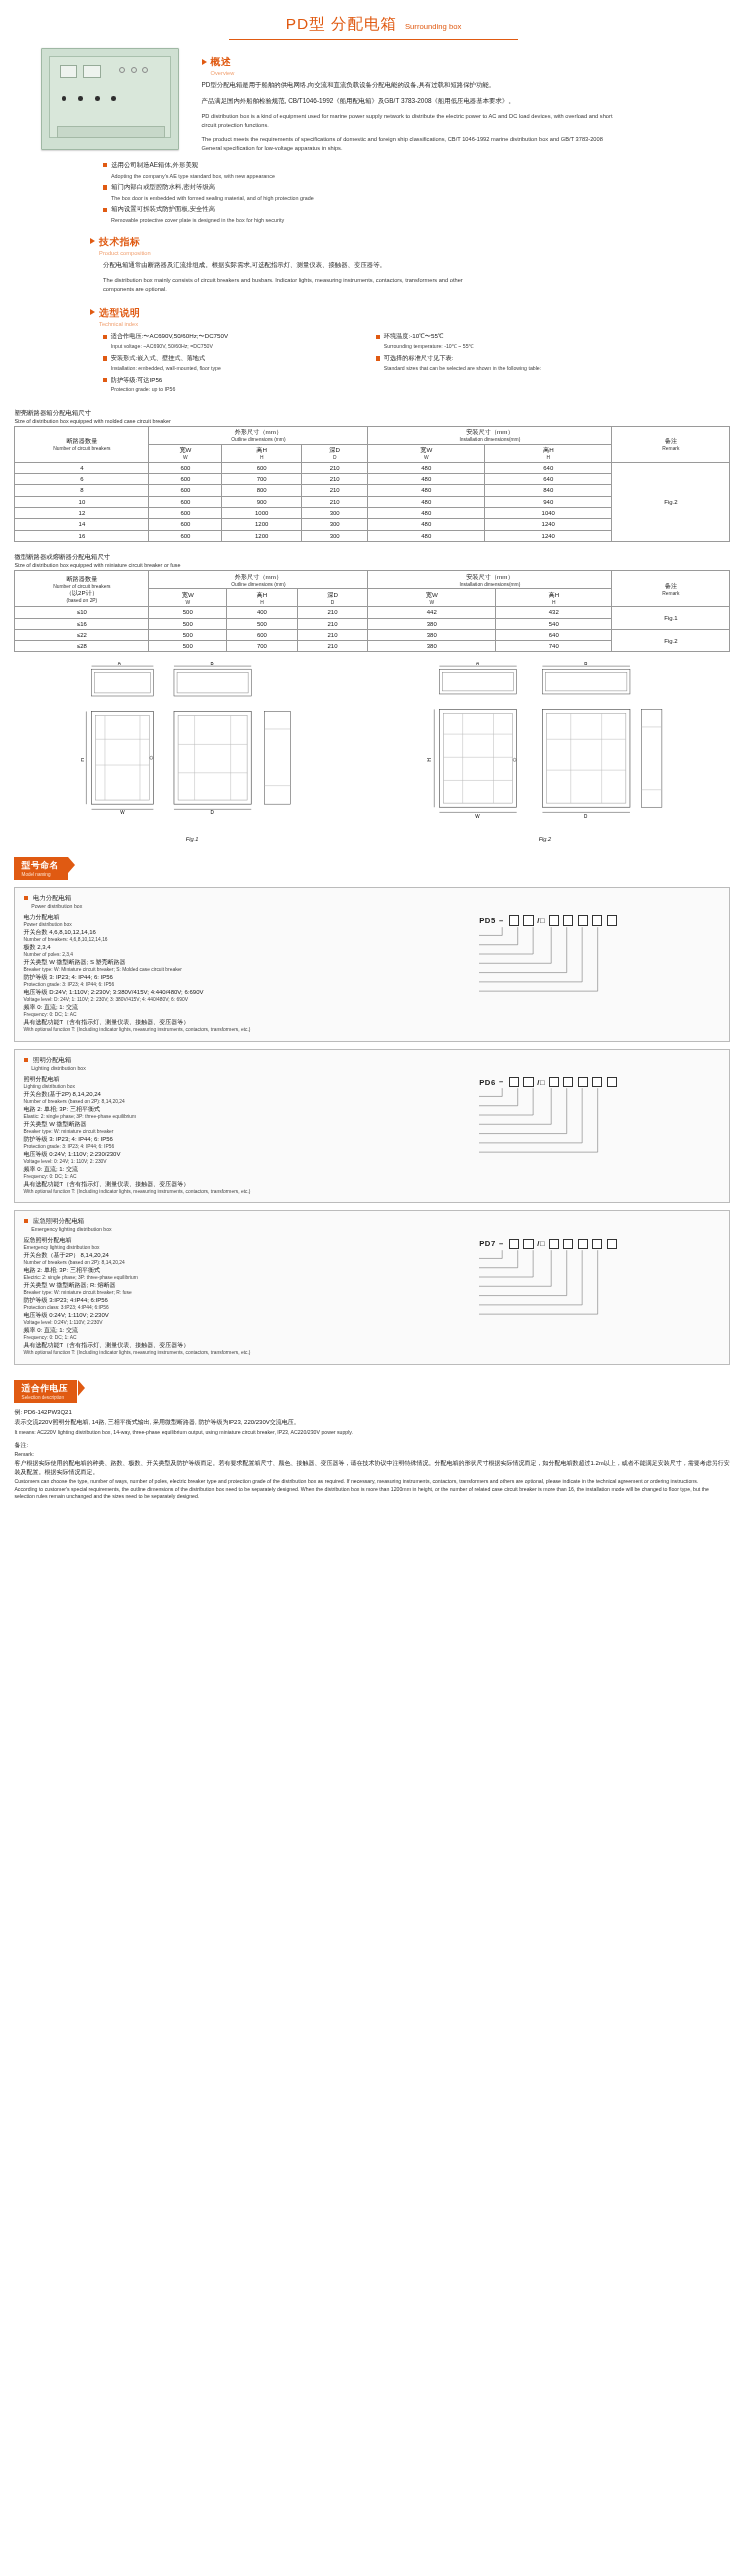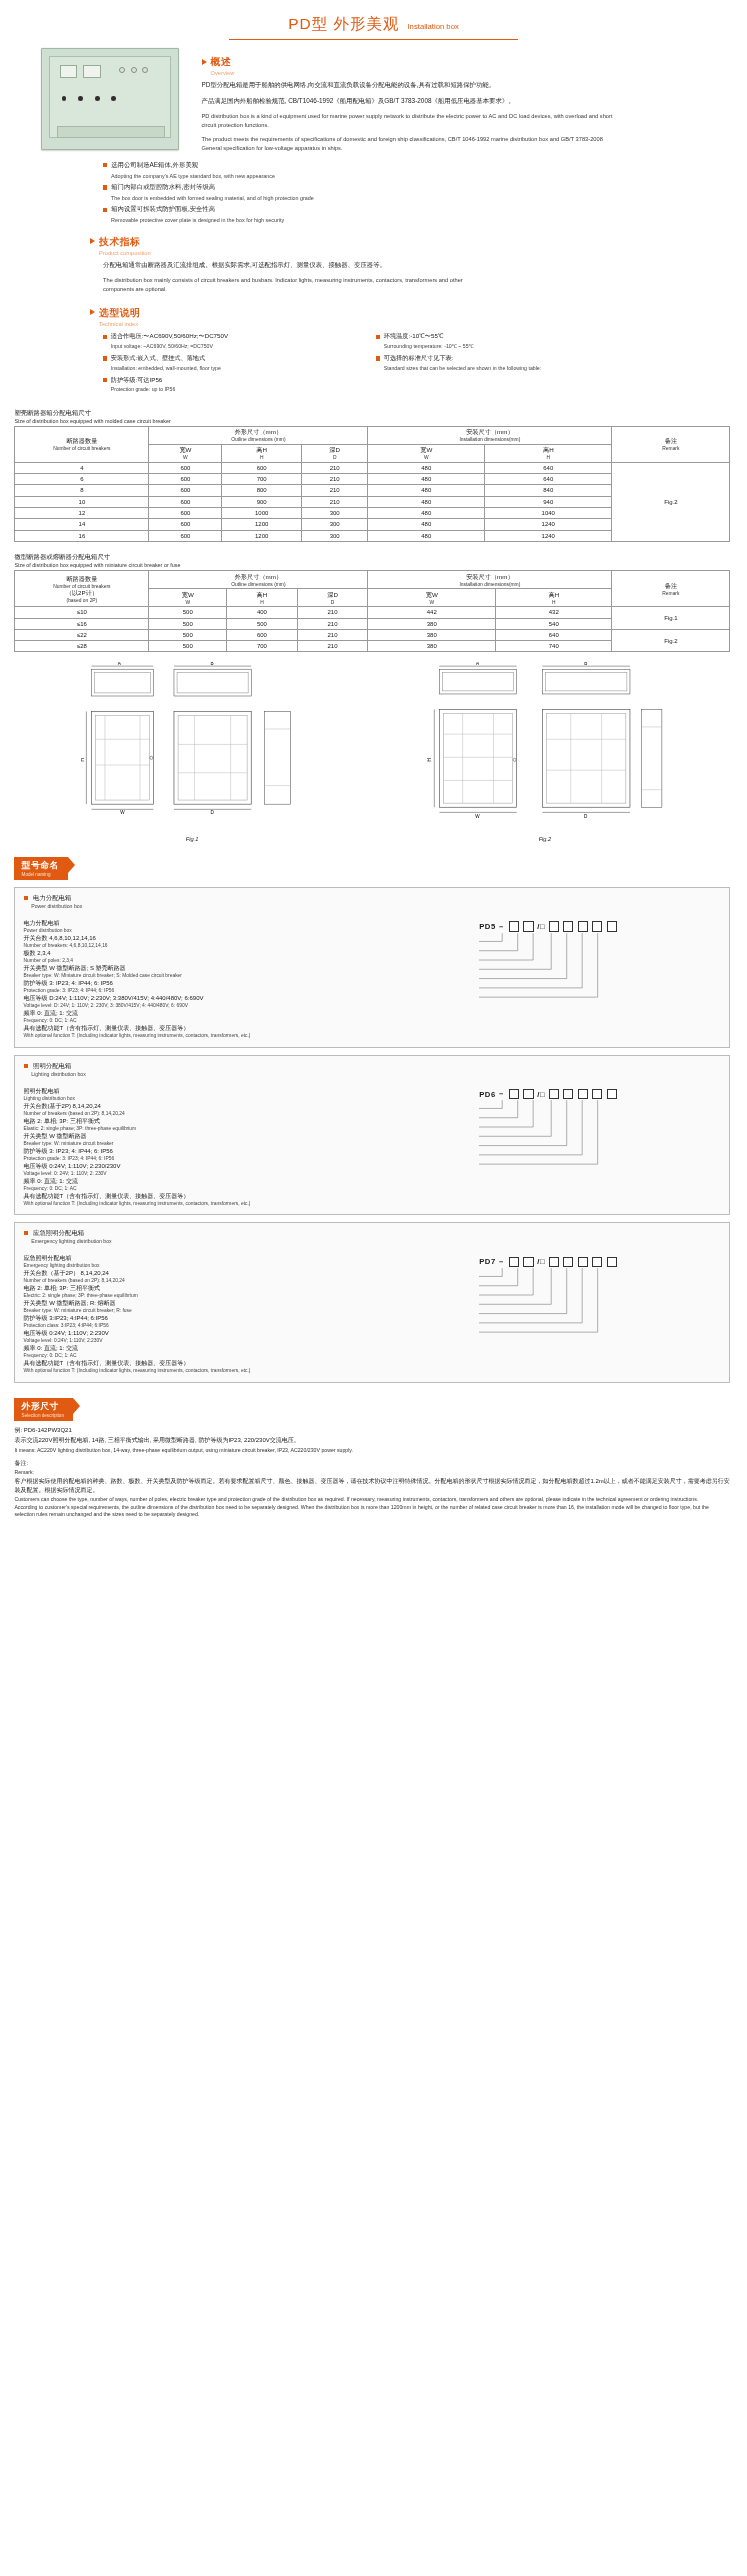--- a/index.html
+++ b/index.html
@@ -87,43 +87,43 @@
   table.t td { height:11.3px; }
 
   
   .drawings { margin:9.3px 0 0 0; display:flex; justify-content:space-around; align-items:flex-end; padding:0 20.6px; }
   .fig-cap { text-align:center; font-size:5.7px; margin-top:3.1px; font-style:italic; }
 
   
   .model-box { margin:7.2px 0 0 14.4px; width:716px; border:0.5px solid #bbb; background:#fafafa; padding:5.2px 8.2px 7.2px 8.2px; }
   .model-title { font-size:6.4px; margin:1px 0; }
   .model-title .en { font-size:5.2px; color:#444; }
-  .model-row { display:flex; align-items:flex-start; margin-top:9px; }
+  .model-row { display:flex; align-items:flex-start; margin-top:3px; }
   .model-left { flex:1; }
   .model-right { width:242px; padding-top:3.1px; }
   .mline { font-size:6px; margin:1px 0; }
   .mline .en { display:block; font-size:4.9px; color:#444; }
   .code-line { font-size:7.7px; letter-spacing:0.5px; font-weight:bold; display:flex; align-items:center; }
   .code-line .bx { display:inline-block; width:10.3px;height:10.3px;border:0.5px solid #333; margin:0 2.1px; background:#fff;}
   .code-line .sl { margin:0 1.5px; }
 
   .sel-box { margin:5.2px 0 0 14.4px; width:716px; font-size:6px; line-height:1.6; }
   .sel-box .en { font-size:5.2px; color:#333; line-height:1.5; }
   .sel-note { margin-top:4.1px; }
 
   svg text { font-family:"Liberation Sans", sans-serif; }
 </style>
 </head>
 <body>
 
 <div class="page">
 
   <div class="title-wrap">
-    <span class="title-cn">PD型 外形美观</span>
-    <span class="title-en">Installation box</span>
+    <span class="title-cn">PD型 分配电箱</span>
+    <span class="title-en">Surrounding box</span>
     <div class="title-rule"></div>
   </div>
 
   <div class="top-block">
     <div class="img-col">
       <div class="photo">
         <div class="door"></div>
         <div class="meter" style="left:17.5px;top:15.5px;"></div>
         <div class="meter" style="left:41px;top:15.5px;"></div>
         <div class="lamp" style="left:77px;top:17.5px;"></div>
@@ -631,21 +631,21 @@
             <line x1="200" y1="108" x2="0" y2="108" stroke="#666"></line>
           <line x1="230" y1="2" x2="230" y2="126" stroke="#666"></line>
             <line x1="230" y1="126" x2="0" y2="126" stroke="#666"></line>
         </svg>
       </div>
     </div>
   </div>
 
   <div class="sec-head-box">
     <div class="bar">
-      <span>外形尺寸</span>
+      <span>适合作电压</span>
       <span class="en">Selection description</span>
     </div>
   </div>
 
   <div class="sel-box">
     <div>例: PD6-142PW3Q21</div>
     <div>表示交流220V照明分配电箱, 14路, 三相平衡式输出, 采用微型断路器, 防护等级为IP23, 220/230V交流电压。</div>
     <div class="en" style="margin-top:2.1px;">It means: AC220V lighting distribution box, 14-way, three-phase equilibrium output, using miniature circuit breaker, IP23, AC220/230V power supply.</div>
 
     <div class="sel-note">备注:</div>

